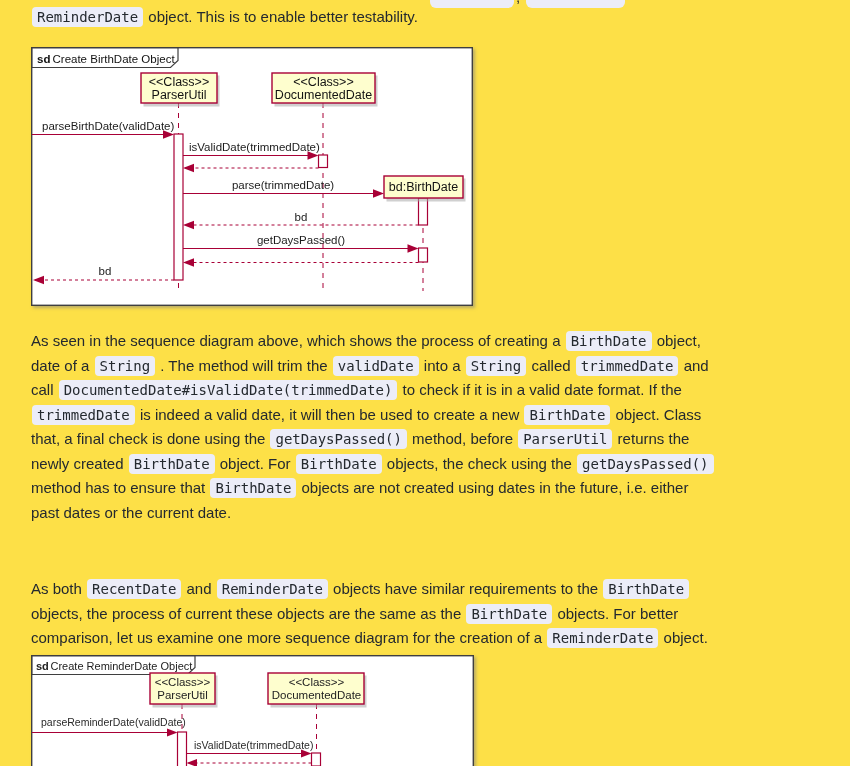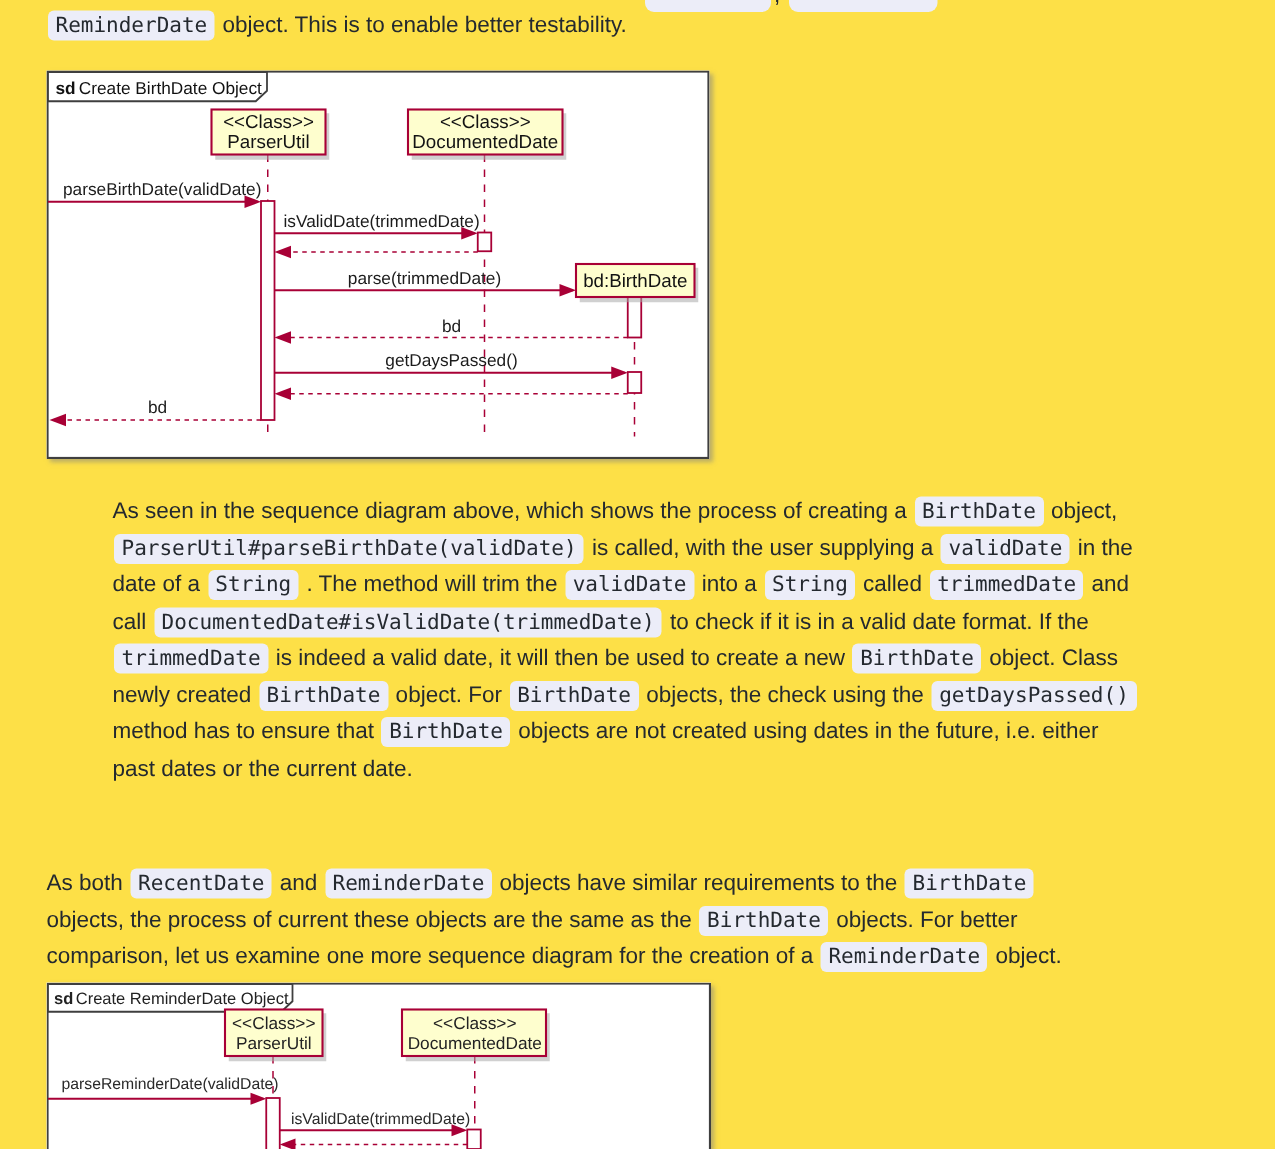--- a/index.html
+++ b/index.html
@@ -121,26 +121,26 @@
       </g>
 
       <g>
         <text class="mlabel" x="74" y="228" text-anchor="middle">bd</text>
         <line class="msgd" x1="143" y1="233" x2="4" y2="233"></line>
         <polygon class="ah" points="2,233 13,228.8 13,237.2"></polygon>
       </g>
     </svg>
   </div>
 
-  <div class="para" style="top:329px;margin-left:44px;">
+  <div class="para" style="top:329px;">
     <div class="textline"><span>As seen in the sequence diagram above, which shows the process of creating a </span><span class="chip">BirthDate</span><span> object,</span></div>
-    <div class="textline"><span class="chip">ParserUtil#parseBirthDate(validDate)</span><span> is called, with the user supplying a </span><span class="chip">validDate</span><span> in the</span></div>
     <div class="textline"><span>date of a </span><span class="chip">String</span><span> . The method will trim the </span><span class="chip">validDate</span><span> into a </span><span class="chip">String</span><span> called </span><span class="chip">trimmedDate</span><span> and</span></div>
     <div class="textline"><span>call </span><span class="chip">DocumentedDate#isValidDate(trimmedDate)</span><span> to check if it is in a valid date format. If the</span></div>
     <div class="textline"><span class="chip">trimmedDate</span><span> is indeed a valid date, it will then be used to create a new </span><span class="chip">BirthDate</span><span> object. Class</span></div>
+    <div class="textline"><span>that, a final check is done using the </span><span class="chip">getDaysPassed()</span><span> method, before </span><span class="chip">ParserUtil</span><span> returns the</span></div>
     <div class="textline"><span>newly created </span><span class="chip">BirthDate</span><span> object. For </span><span class="chip">BirthDate</span><span> objects, the check using the </span><span class="chip">getDaysPassed()</span></div>
     <div class="textline"><span>method has to ensure that </span><span class="chip">BirthDate</span><span> objects are not created using dates in the future, i.e. either</span></div>
     <div class="textline"><span>past dates or the current date.</span></div>
   </div>
 
   <div class="para" style="top:577px;">
     <div class="textline"><span>As both </span><span class="chip">RecentDate</span><span> and </span><span class="chip">ReminderDate</span><span> objects have similar requirements to the </span><span class="chip">BirthDate</span></div>
     <div class="textline"><span>objects, the process of current these objects are the same as the </span><span class="chip">BirthDate</span><span> objects. For better</span></div>
     <div class="textline"><span>comparison, let us examine one more sequence diagram for the creation of a </span><span class="chip">ReminderDate</span><span> object.</span></div>
   </div>

